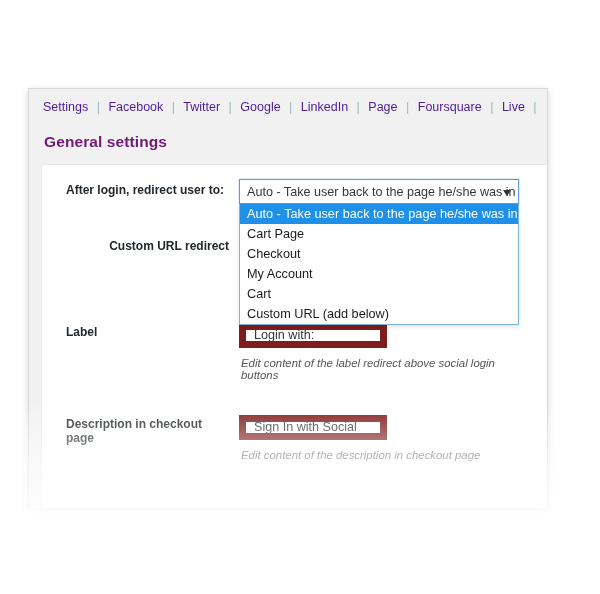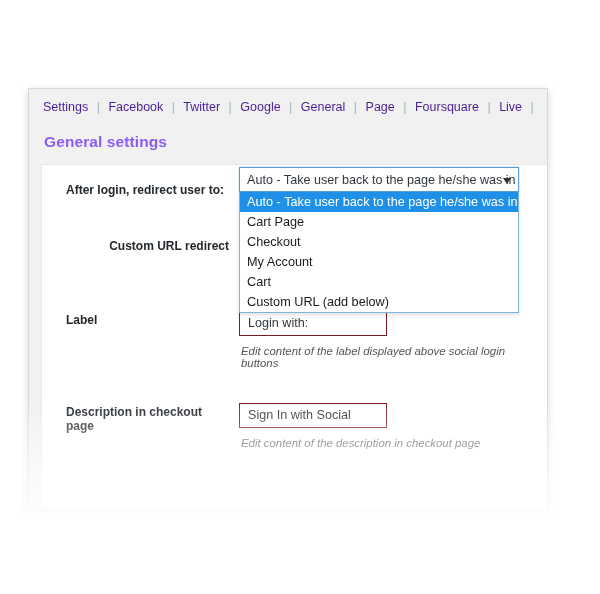--- a/index.html
+++ b/index.html
@@ -61,21 +61,21 @@
   }
   .nav-sep {
     color: #9fb8c2;
     padding: 0 5px;
   }
 
   
   #page-heading {
     font-size: 15.5px;
     font-weight: bold;
-    color: #8b5cf6;
+    color: #701a75;
     padding: 9px 0 14px 15px;
     letter-spacing: 0.1px;
   }
 
   
   #panel {
     position: absolute;
     left: 12px;
     top: 75px;
     width: 508px;
@@ -96,34 +96,34 @@
   }
   td.lbl {
     width: 197px;
     padding: 18px 10px 18px 24px;
     font-size: 12px;
     font-weight: bold;
     color: #23282d;
     box-sizing: border-box;
   }
   td.fld {
-    padding: 2px 14px 4px 0;
+    padding: 14px 14px 4px 0;
   }
   .row-spacer td { height: 26px; padding: 0; }
 
   
   .txt {
     width: 148px;
     height: 25px;
     line-height: 25px;
     padding: 0 8px;
     font-size: 12.6px;
     color: #32373c;
     background: #fff;
-    border: 1px solid #7f1d1d;
+    border: 7px solid #7f1d1d;
     box-sizing: border-box;
     font-family: "Liberation Sans", sans-serif;
   }
   .hint {
     font-size: 11.4px;
     font-style: italic;
     color: #555;
     padding: 9px 0 0 2px;
   }
 
@@ -189,21 +189,21 @@
 
   <div id="navbar">
     <a class="nav-link">Settings</a>
     <span class="nav-sep">|</span>
     <a class="nav-link">Facebook</a>
     <span class="nav-sep">|</span>
     <a class="nav-link">Twitter</a>
     <span class="nav-sep">|</span>
     <a class="nav-link">Google</a>
     <span class="nav-sep">|</span>
-    <a class="nav-link">General</a>
+    <a class="nav-link">LinkedIn</a>
     <span class="nav-sep">|</span>
     <a class="nav-link">Page</a>
     <span class="nav-sep">|</span>
     <a class="nav-link">Foursquare</a>
     <span class="nav-sep">|</span>
     <a class="nav-link">Live</a>
     <span class="nav-sep">|</span>
     
     
     
@@ -239,21 +239,21 @@
         <td class="lbl" style="padding-top:24px;text-align:right;">Custom URL redirect</td>
         <td class="fld">
           <div style="height:86px;"></div>
         </td>
       </tr>
 
       <tr>
         <td class="lbl" style="padding-top:6px;">Label</td>
         <td class="fld" style="padding-top:4px;">
           <input class="txt" type="text" value="Login with:" style="">
-          <div class="hint">Edit content of the label displayed above social login buttons</div>
+          <div class="hint">Edit content of the label redirect above social login buttons</div>
         </td>
       </tr>
 
       <tr class="row-spacer">
             <td></td>
             <td></td>
           </tr>
 
       <tr>
         <td class="lbl" style="padding-top:6px;">Description in checkout page</td>

